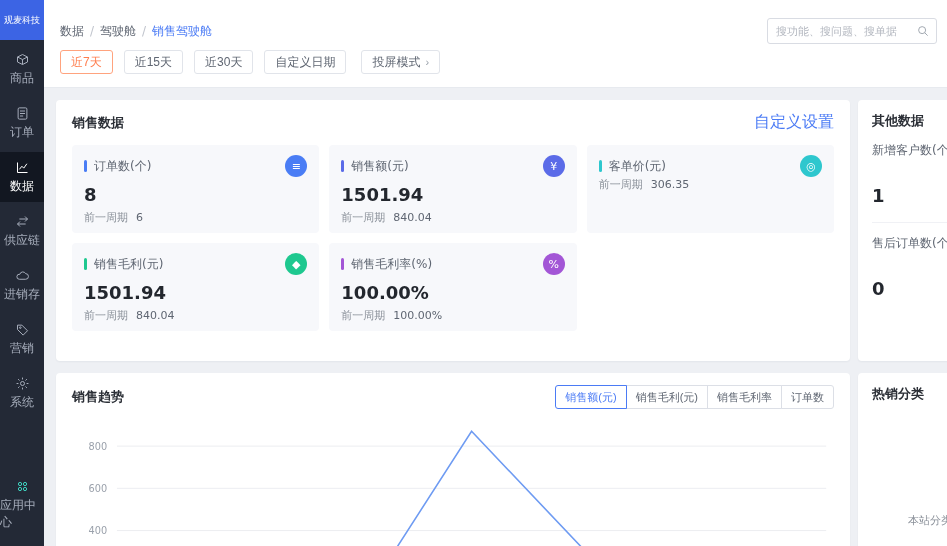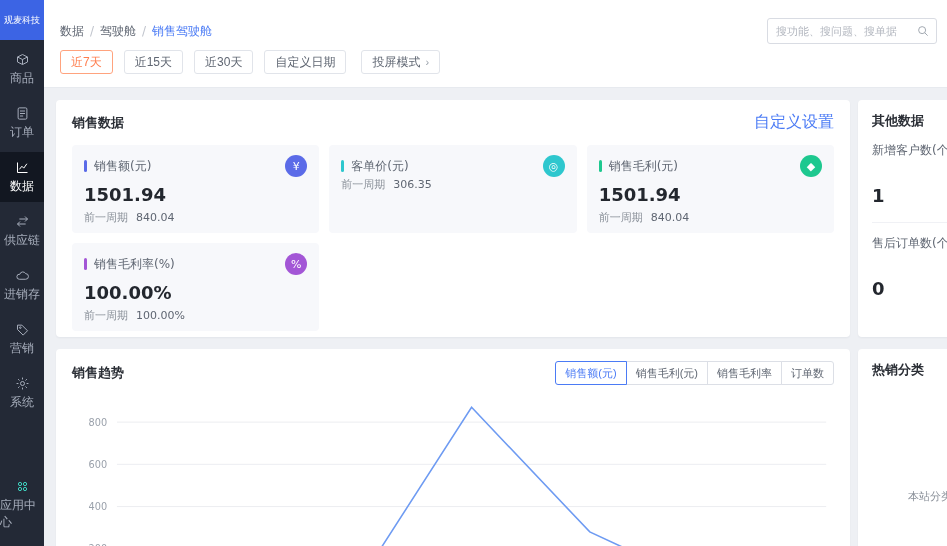--- a/index.html
+++ b/index.html
@@ -32,21 +32,21 @@
   .tab-btn { height:24px; padding:0 10px; display:inline-flex; align-items:center; font-size:12px; color:#5f6672; background:#fff; border:1px solid #e1e4ea; border-radius:3px; cursor:pointer; }
   .tab-btn.active { color:#ff7d4d; border-color:#ffa37e; }
   .cast-btn { height:24px; padding:0 10px; margin-left:4px; display:inline-flex; align-items:center; gap:5px; font-size:12px; color:#5f6672; background:#fff; border:1px solid #e1e4ea; border-radius:3px; cursor:pointer; }
   .cast-btn .chev { color:#9aa1ab; font-size:11px; }
 
   .content { flex:1; padding:12px 0 0 12px; display:flex; flex-direction:column; gap:12px; overflow:hidden; }
   .row { display:flex; gap:8px; }
   .card { background:#fff; border-radius:4px; box-shadow:0 1px 2px rgba(20,30,60,.05); }
 
   
-  .sales-card { width:794px; flex:0 0 794px; padding:12px 16px 6px; }
+  .sales-card { width:794px; flex:0 0 794px; padding:12px 16px 30px; }
   .card-head { display:flex; align-items:center; justify-content:space-between; }
   .card-title { font-size:13px; font-weight:bold; color:#2b2f36; }
   .link { font-size:16px; color:#4b7bf5; cursor:pointer; }
   .metric-grid { margin-top:12px; display:grid; grid-template-columns:repeat(3,1fr); gap:10px; }
   .tile { background:#f7f8fb; border-radius:4px; padding:10px 12px; height:88px; }
   .tile-head { display:flex; align-items:center; gap:7px; }
   .tile-bar { width:3px; height:12px; border-radius:2px; }
   .tile-label { font-size:12px; color:#5f6672; }
   .tile-icon { margin-left:auto; width:22px; height:22px; border-radius:50%; color:#fff; font-size:11px; display:flex; align-items:center; justify-content:center; }
   .tile-value { margin:7px 0 5px; font-size:18px; font-weight:bold; color:#23272e; }
@@ -174,20 +174,31 @@
     <div class="content">
 
       <div class="row">
         <div class="card sales-card">
           <div class="card-head">
             <span class="card-title">销售数据</span>
             <span class="link">自定义设置</span>
           </div>
           <div class="metric-grid">
 
+            <div class="tile">
+              <div class="tile-head">
+                <span class="tile-bar" style="background: rgb(74, 125, 245);"></span>
+                <span class="tile-label">订单数(个)</span>
+                <span class="tile-icon" style="background: rgb(74, 125, 245);">
+                    <span>≡</span>
+                  </span>
+              </div>
+              <div class="tile-value">8</div>
+              <div class="tile-prev"><span>前一周期</span><b>6</b></div>
+            </div>
 
             <div class="tile">
               <div class="tile-head">
                 <span class="tile-bar" style="background: rgb(91, 107, 232);"></span>
                 <span class="tile-label">销售额(元)</span>
                 <span class="tile-icon" style="background: rgb(91, 107, 232);">
                     <span>¥</span>
                   </span>
               </div>
               <div class="tile-value">1501.94</div>

